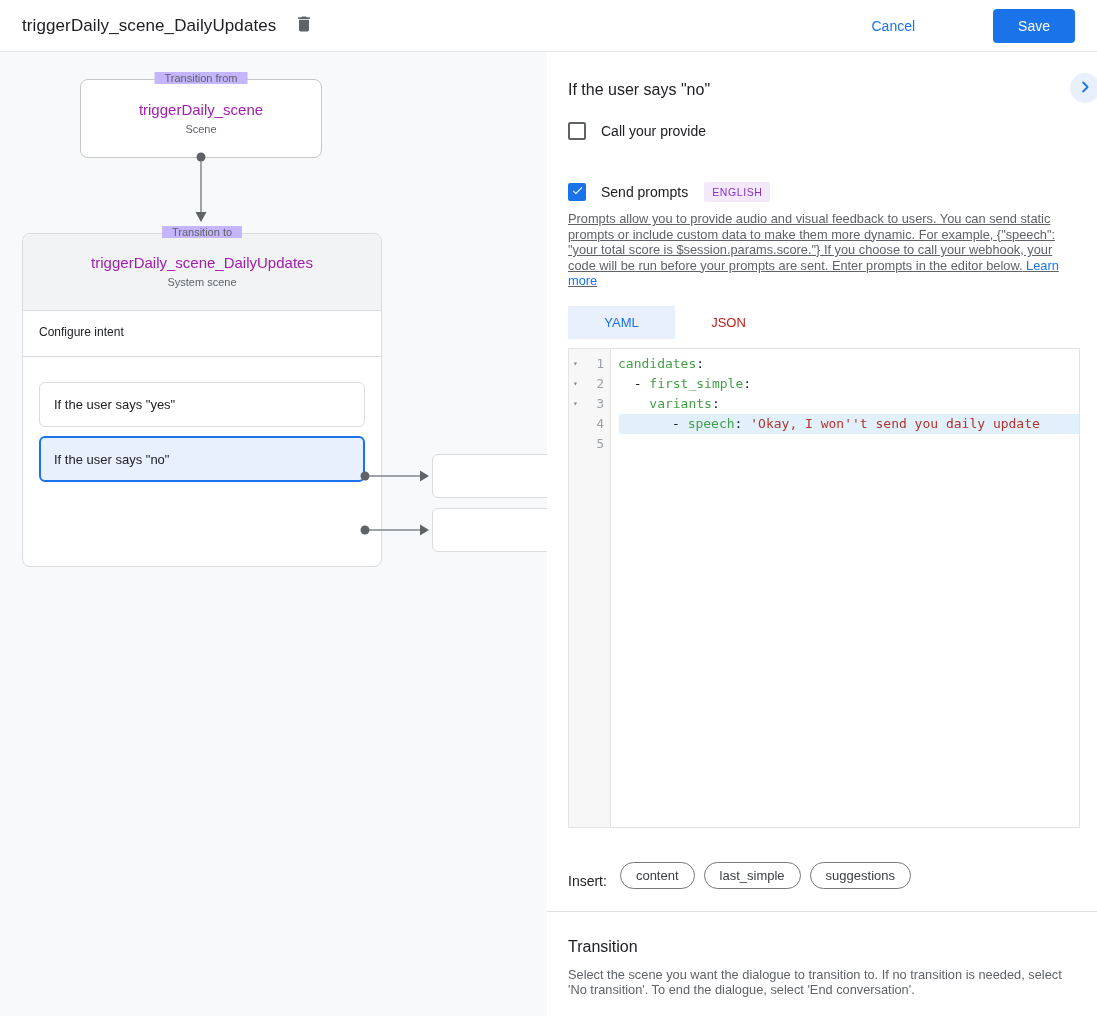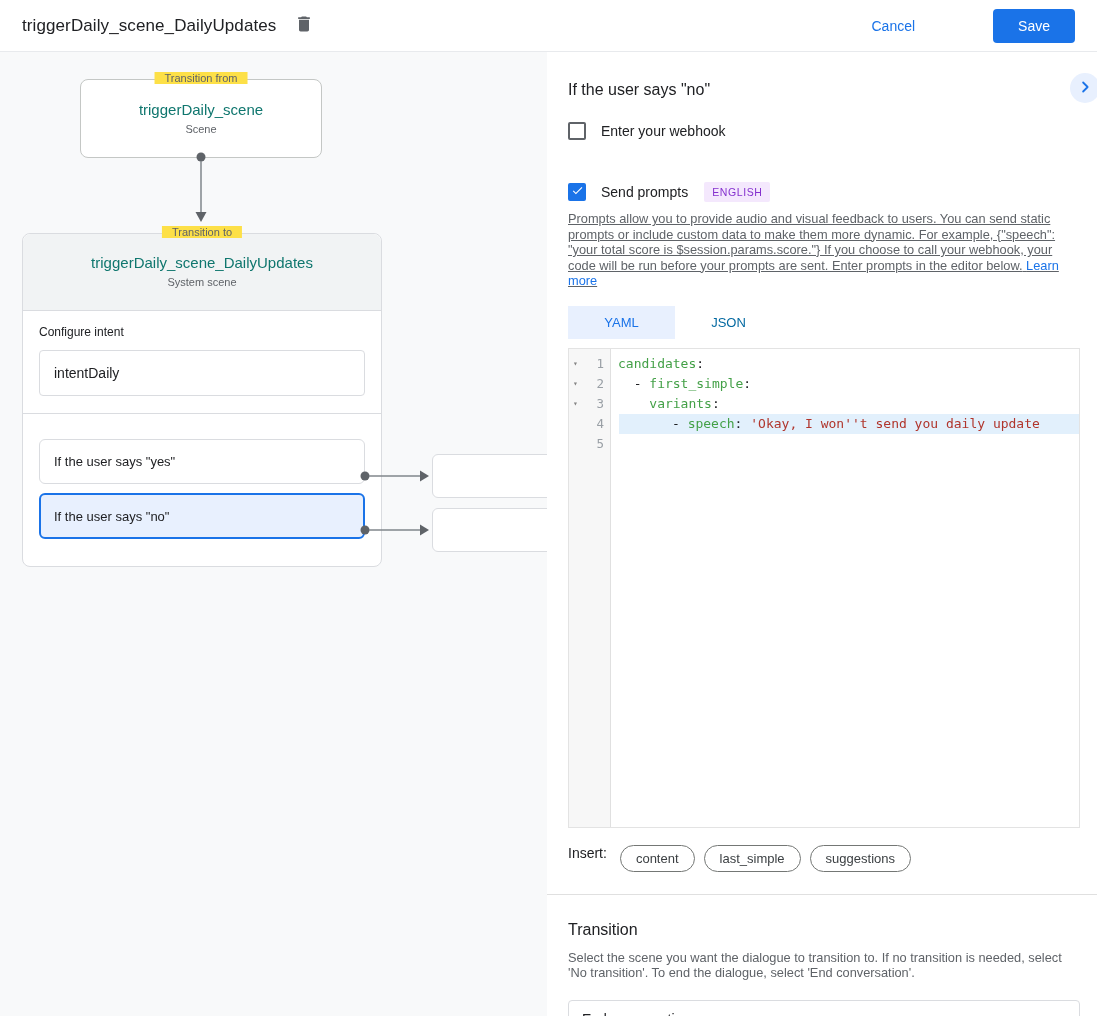--- a/index.html
+++ b/index.html
@@ -17,24 +17,24 @@
   .btn-save { border:none; background:#1a73e8; color:#fff; font-size:14px; font-weight:500;
     font-family:inherit; border-radius:4px; padding:9px 25px; cursor:pointer;margin-left:48px; }
 
   
   .main { display:flex; height:964px; }
   .canvas { width:547px; flex:none; background:#f8f9fa; position:relative; overflow:hidden; }
   .panel { flex:1; background:#fff; position:relative; padding:0 17px 0 21px; }
 
   
   .box-label { position:absolute; top:-8px; left:50%; transform:translateX(-50%);
-    background:#fde047; padding:0 10px; font-size:11px; color:#5f6368; white-space:nowrap; }
+    background:#c4b5fd; padding:0 10px; font-size:11px; color:#5f6368; white-space:nowrap; }
   .from-box { position:absolute; left:80px; top:27px; width:242px; height:79px;
     background:#fff; border:1px solid #c4c7c5; border-radius:8px; text-align:center; }
-  .node-name { margin-top:21px; font-size:15px; color:#0f766e; }
+  .node-name { margin-top:21px; font-size:15px; color:#a21caf; }
   .node-type { margin-top:5px; font-size:11px; color:#5f6368; }
 
   .to-card { position:absolute; left:22px; top:181px; width:360px; height:334px;
     background:#fff; border:1px solid #dadce0; border-radius:8px; }
   .to-header { background:#f1f3f4; border-bottom:1px solid #dadce0; border-radius:8px 8px 0 0;
     height:77px; text-align:center; padding-top:20px; }
   .sect { padding:14px 16px 0; }
   .sect-heading { font-size:12px; color:#202124; }
   .intent-input { margin-top:11px; height:46px; border:1px solid #dadce0; border-radius:4px;
     background:#fff; display:flex; align-items:center; padding-left:14px; font-size:14px; }
@@ -58,38 +58,38 @@
     display:flex; align-items:center; justify-content:center; cursor:pointer; background:#fff; }
   .cb.checked { background:#1a73e8; border-color:#1a73e8; }
   .cb-label { margin-left:15px; font-size:14px; font-weight:500; color:#202124; }
   .lang-badge { margin-left:16px; background:#f4e8fd; color:#8430ce; font-size:10.5px;
     font-weight:500; letter-spacing:.6px; padding:4px 8px; border-radius:2px; }
   .desc { margin-top:9px; font-size:12.8px; line-height:15.5px; color:#5f6368; max-width:514px;text-decoration:underline; }
   .desc a { color:#1a73e8; text-decoration:none; cursor:pointer; }
 
   .tabs { margin-top:17px; display:flex; }
   .tab { width:107px; height:33px; line-height:33px; text-align:center; font-size:13px;
-    font-weight:500; color:#0369a1; cursor:pointer; }
+    font-weight:500; color:#b91c1c; cursor:pointer; }
   .tab.active { background:#e8f0fe; color:#1a73e8; }
 
   .editor { margin-top:9px; height:480px; border:1px solid #e3e3e3; position:relative;
     overflow:hidden; font-family:"DejaVu Sans Mono", monospace; font-size:13px; background:#fff; }
   .gutter-bg { position:absolute; left:0; top:0; bottom:0; width:42px; background:#f7f7f7;
     border-right:1px solid #e0e0e0; }
   .cm-lines { position:relative; padding-top:5px; }
   .cm-line { display:flex; height:20px; line-height:20px; }
   .gutter-cell { width:43px; flex:none; position:relative; }
   .fold { position:absolute; left:4px; top:0; font-size:8px; color:#848484; }
   .lnum { display:block; text-align:right; padding-right:8px; font-size:12.5px; color:#9aa0a6; }
   .code { flex:1; white-space:pre; overflow:hidden; padding-left:6px; color:#202124; }
   .cm-line.active .code { background:#e2f0fc;margin-left:7px; }
   .tk-key { color:#43a047; }
   .tk-string { color:#b0352c; }
 
-  .insert-row { margin-top:17px; display:flex; align-items:flex-start; }
+  .insert-row { margin-top:34px; display:flex; align-items:flex-end; }
   .insert-label { font-size:14px; color:#202124; }
   .chip { margin-left:9px; border:1px solid #747775; border-radius:15px; background:#fff;
     padding:5px 15px; font-size:13px; color:#3c4043; font-family:inherit; cursor:pointer; }
   .chip:first-of-type { margin-left:13px; }
 
   .panel-divider { margin:22px -17px 0 -21px; border-top:1px solid #e0e0e0; }
   .trans-heading { margin-top:26px; font-size:16px; color:#202124; }
   .trans-desc { margin-top:11px; font-size:12.8px; line-height:15.5px; color:#5f6368; max-width:514px; }
   .select { margin-top:19px; height:38px; border:1px solid #dadce0; border-radius:4px;
     display:flex; align-items:center; justify-content:space-between; padding:0 13px;
@@ -124,23 +124,20 @@
     </div>
 
     <div class="to-card">
       <div class="box-label">Transition to</div>
       <div class="to-header">
         <div class="node-name" style="margin-top:0">triggerDaily_scene_DailyUpdates</div>
         <div class="node-type">System scene</div>
       </div>
       <div class="sect sect-intent">
         <div class="sect-heading">Configure intent</div>
-        <div class="intent-input">
-          <span>intentDaily</span>
-        </div>
       </div>
       <div class="sect">
         <div class="cond">
           <span>If the user says "yes"</span>
         </div>
         <div class="cond selected">
           <span>If the user says "no"</span>
         </div>
       </div>
     </div>
@@ -174,21 +171,21 @@
         <svg width="18" height="18" viewBox="0 0 24 24" fill="none" stroke="#1a73e8" stroke-width="2.4" stroke-linecap="round" stroke-linejoin="round">
             <path d="M9.5 6l6 6-6 6"></path>
           </svg>
       </span>
     </button>
 
     <div class="panel-title">If the user says "no"</div>
 
     <div class="cb-row webhook">
       <div class="cb"></div>
-      <div class="cb-label">Enter your webhook</div>
+      <div class="cb-label">Call your provide</div>
     </div>
 
     <div class="cb-row prompts">
       <div class="cb checked">
         <span>
           <svg width="13" height="13" viewBox="0 0 24 24">
               <path d="M9 16.2 4.8 12l-1.4 1.4L9 19 21 7l-1.4-1.4z" fill="#fff"></path>
             </svg>
         </span>
       </div>

